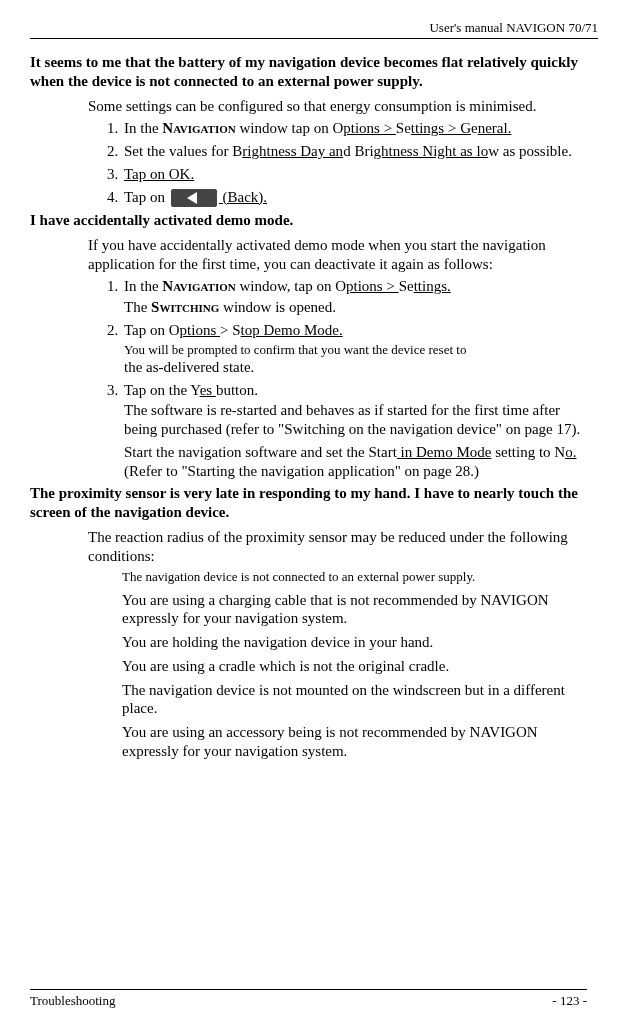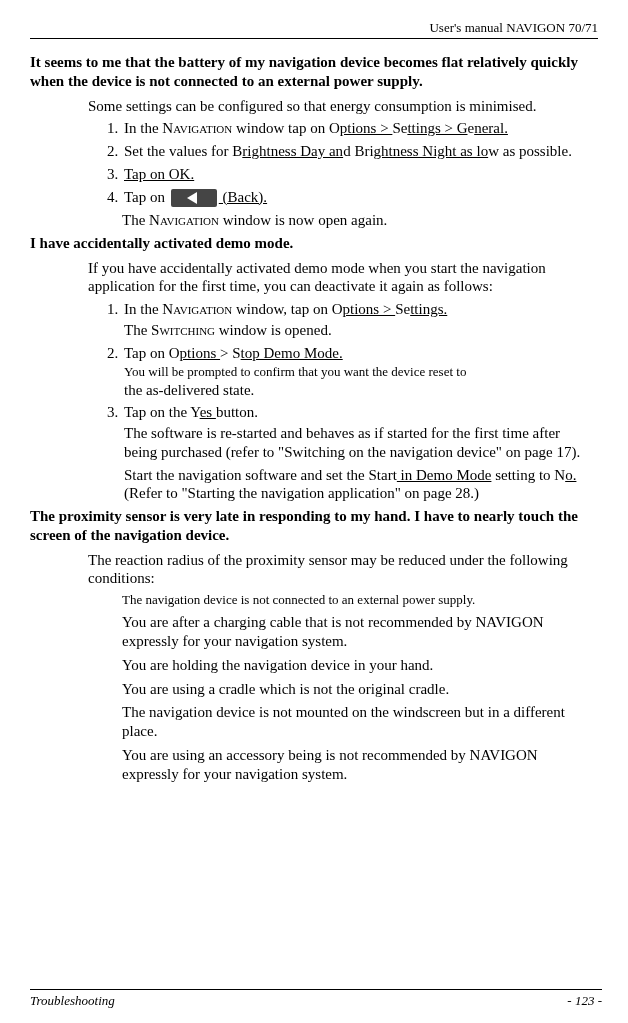--- a/index.html
+++ b/index.html
@@ -63,21 +63,21 @@
   .bul-block .bitem {
     font-size: 15px;
     margin: 0 0 5px 0;
     line-height: 1.25;
   }
   .bitem.small {
     font-size: 13px;
   }
   .smallcaps {
     font-variant: small-caps;
-    font-weight: normal;
+    font-weight: bold;
   }
   .u {
     text-decoration: underline;
   }
   .back-btn {
     display: inline-block;
     vertical-align: middle;
     width: 46px;
     height: 18px;
     background: #454545;
@@ -93,23 +93,22 @@
     width: 0;
     height: 0;
     border-top: 6px solid transparent;
     border-bottom: 6px solid transparent;
     border-right: 10px solid #fff;
   }
   .small13 { font-size: 13px; }
   .footer {
     position: absolute;
     left: 30px;
-    right: 26px;
+    right: 41px;
     bottom: 14px;
-    font-style: italic;
   }
   .foot-rule {
     border: none;
     border-top: 1px solid #000;
     margin: 0 0 3px 0;
   }
   .foot-row {
     display: flex;
     justify-content: space-between;
     font-size: 13px;
@@ -135,23 +134,20 @@
       <li>
         <span>Set the values for B</span><span class="u">rightness Day an</span><span>d Bri</span><span class="u">ghtness Night as lo</span><span>w as possible.</span>
       </li>
       <li>
         <span class="u">Tap on OK.</span>
       </li>
       <li>
         <span>Tap on </span><span class="back-btn"></span><span class="u"> (Back).</span>
       </li>
     </ol>
-    <p class="sub">
-      <span>The </span><span class="smallcaps">Navigation</span><span> window is now open again.</span>
-    </p>
 
     <p class="faq-heading">I have accidentally activated demo mode.</p>
     <p class="intro">If you have accidentally activated demo mode when you start the navigation application for the first time, you can deactivate it again as follows:</p>
 
     <ol class="steps">
       <li>
         <span>In the </span><span class="smallcaps">Navigation</span><span> window, tap on O</span><span class="u">ptions &gt; </span><span>Se</span><span class="u">ttings.</span>
         <p class="sub" style="margin-left:0;">
           <span>The </span><span class="smallcaps">Switching</span><span> window is opened.</span>
         </p>
@@ -167,21 +163,21 @@
         <p class="sub" style="margin-left:0;">
           <span>Start the navigation software and set the Start</span><span class="u"> in Demo Mode</span><span> setting to N</span><span class="u">o. </span><span>(Refer to "Starting the navigation application" on page 28.)</span>
         </p>
       </li>
     </ol>
 
     <p class="faq-heading">The proximity sensor is very late in responding to my hand. I have to nearly touch the screen of the navigation device.</p>
     <p class="intro">The reaction radius of the proximity sensor may be reduced under the following conditions:</p>
     <div class="bul-block">
       <p class="bitem small">The navigation device is not connected to an external power supply.</p>
-      <p class="bitem">You are after a charging cable that is not recommended by NAVIGON expressly for your navigation system.</p>
+      <p class="bitem">You are using a charging cable that is not recommended by NAVIGON expressly for your navigation system.</p>
       <p class="bitem">You are holding the navigation device in your hand.</p>
       <p class="bitem">You are using a cradle which is not the original cradle.</p>
       <p class="bitem">The navigation device is not mounted on the windscreen but in a different place.</p>
       <p class="bitem">You are using an accessory being is not recommended by NAVIGON expressly for your navigation system.</p>
     </div>
 
   </div>
 
   <div class="footer">
     <hr class="foot-rule">

